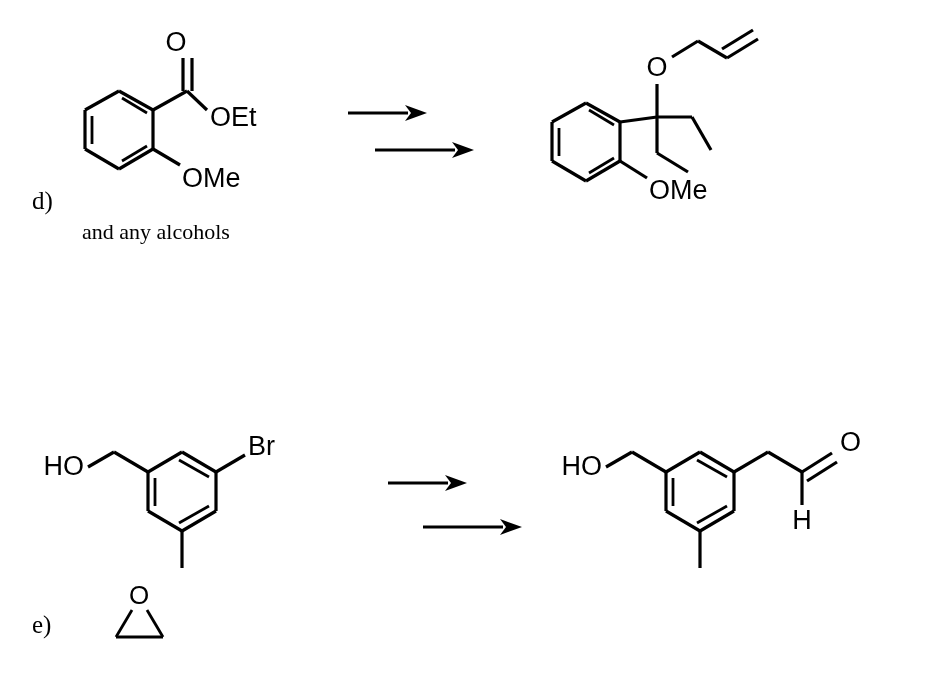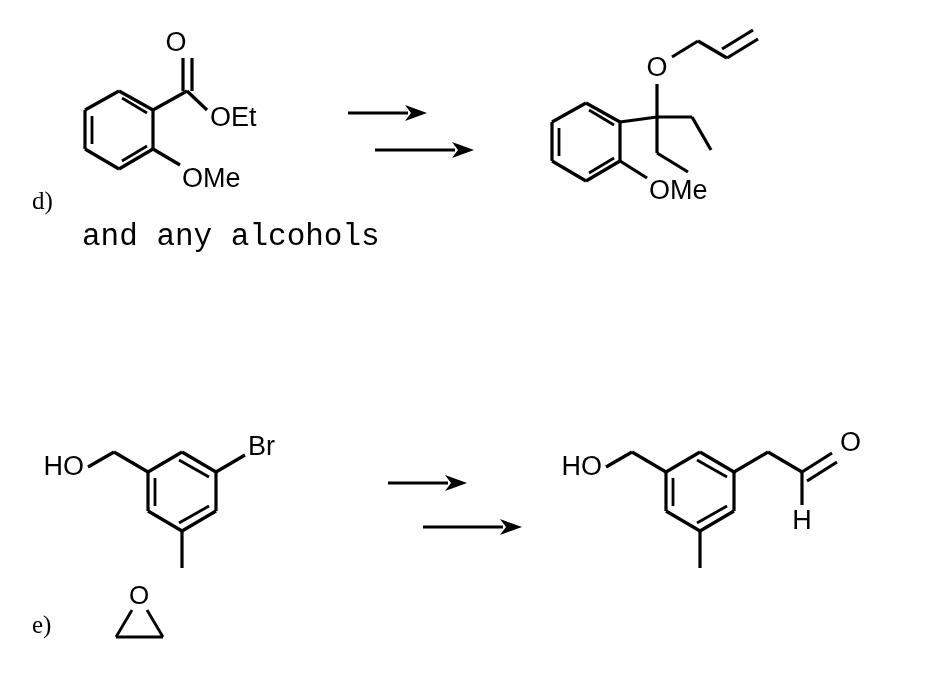--- a/index.html
+++ b/index.html
@@ -26,22 +26,22 @@
   .part-label {
     position: absolute;
     font-family: "Liberation Serif", serif;
     font-size: 25px;
     line-height: 1;
     color: #000;
     white-space: nowrap;
   }
   .note-text {
     position: absolute;
-    font-family: Liberation Mono, monospace;
-    font-size: 31px;
+    font-family: Liberation Serif, serif;
+    font-size: 22px;
     line-height: 1;
     color: #000;
     white-space: nowrap;
   }
   .scheme {
     position: absolute;
   }
   svg { display: block; overflow: visible; }
   .bond {
     stroke: #000000;

